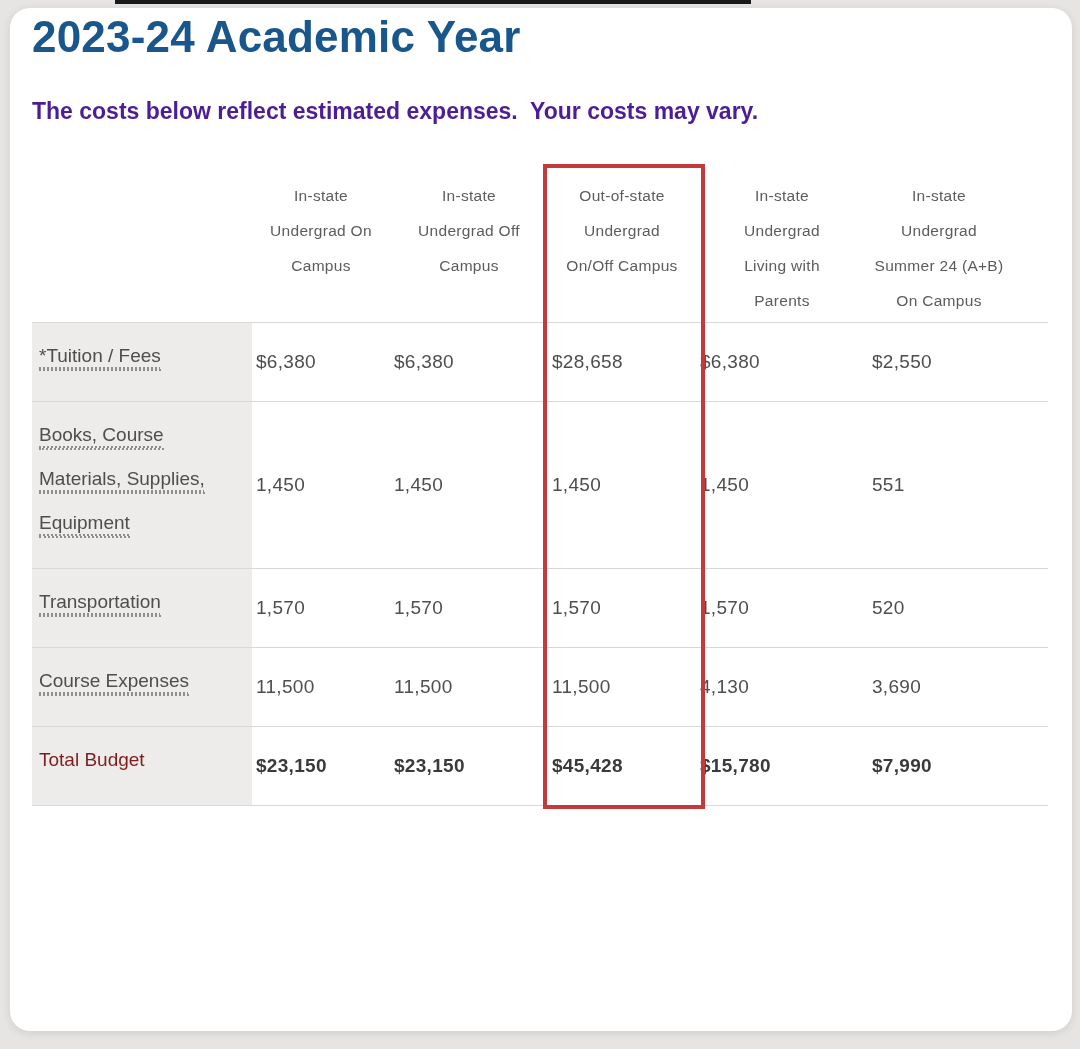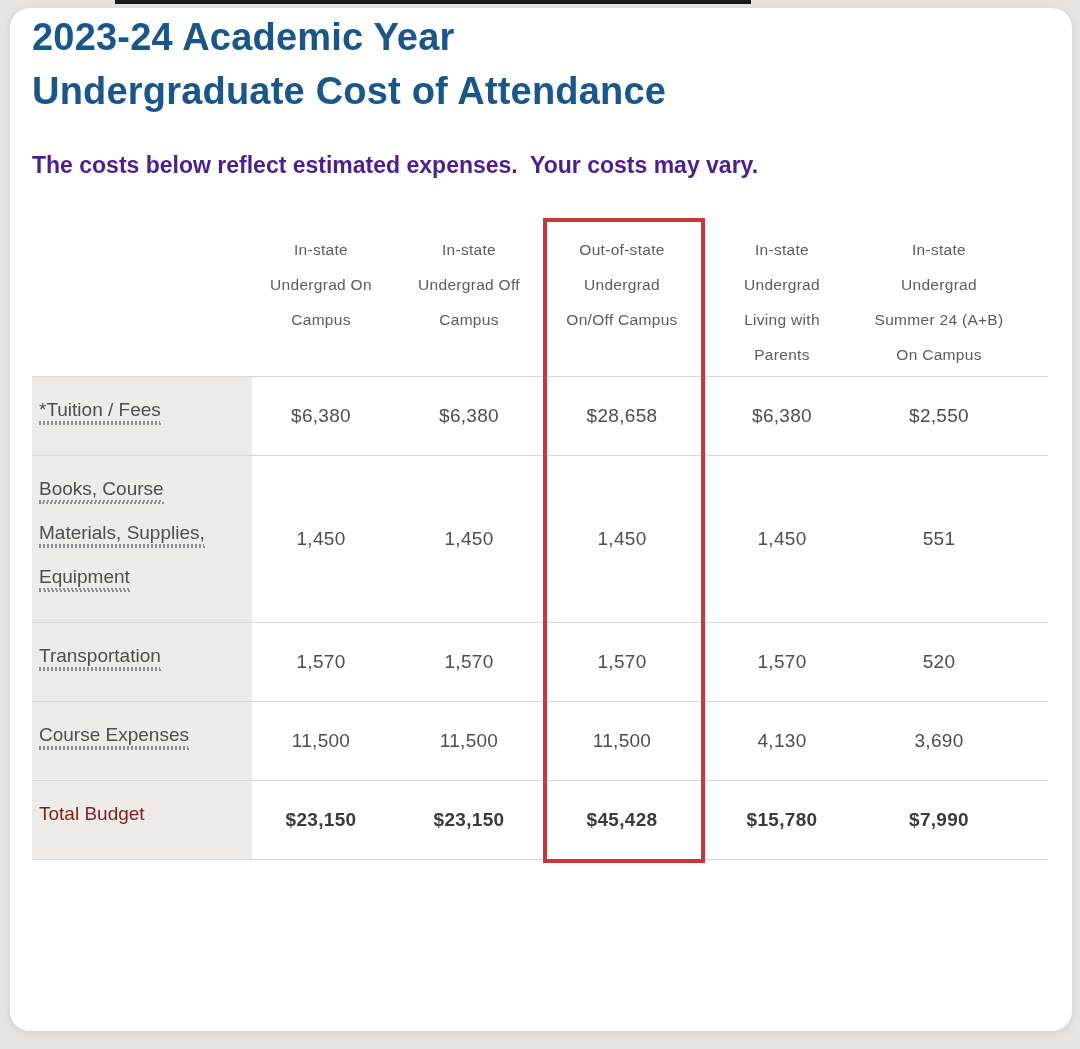--- a/index.html
+++ b/index.html
@@ -21,21 +21,21 @@
     top: 8px; left: 10px;
     width: 1062px; height: 1023px;
     background: #ffffff;
     border-radius: 20px;
     box-shadow: 0 2px 10px rgba(0,0,0,0.10);
     padding: 2px 24px 10px 22px;
     overflow: hidden;
   }
   .page-title {
     color: #19568c;
-    font-size: 38px;
+    font-size: 44px;
     font-weight: bold;
     line-height: 54px;
     letter-spacing: 0.2px;
   }
   .page-subtitle {
     margin-top: 32px;
     color: #4c1d95;
     font-size: 23px;
     font-weight: bold;
     line-height: 30px;
@@ -82,21 +82,20 @@
   tbody th.row-label .lbl-text { display: inline; max-width: 175px; }
   tbody th.row-label .wrapbox { max-width: 178px; }
   .row-label-link {
     border-bottom: 2px dotted #8f8d8d;
     text-decoration: underline dotted #8f8d8d 2px;
     text-underline-offset: 5px;
     padding-bottom: 3px;
     cursor: pointer;
   }
   tbody td.val {
-    text-align: center;
     vertical-align: middle;
     color: #4f4d4d;
     font-size: 19px;
     line-height: 44px;
     padding: 11px 4px;
     letter-spacing: 0.3px;
   }
   tbody tr.total-row td.val {
     font-weight: bold;
     color: #3a3a3a;
@@ -113,21 +112,20 @@
   }
 </style>
 </head>
 <body>
 
 <div class="top-bar"></div>
 
 <div class="card">
   <h1 class="page-title" style="color: rgb(25, 86, 140);">
     <div>2023-24 Academic Year</div>
-    <div>Undergraduate Cost of Attendance</div>
   </h1>
   <p class="page-subtitle">The costs below reflect estimated expenses.  Your costs may vary.</p>
 
   <div class="table-wrap">
     <table>
       <colgroup>
         <col class="c-label">
           <col class="c-1">
           <col class="c-2">
           <col class="c-3">

